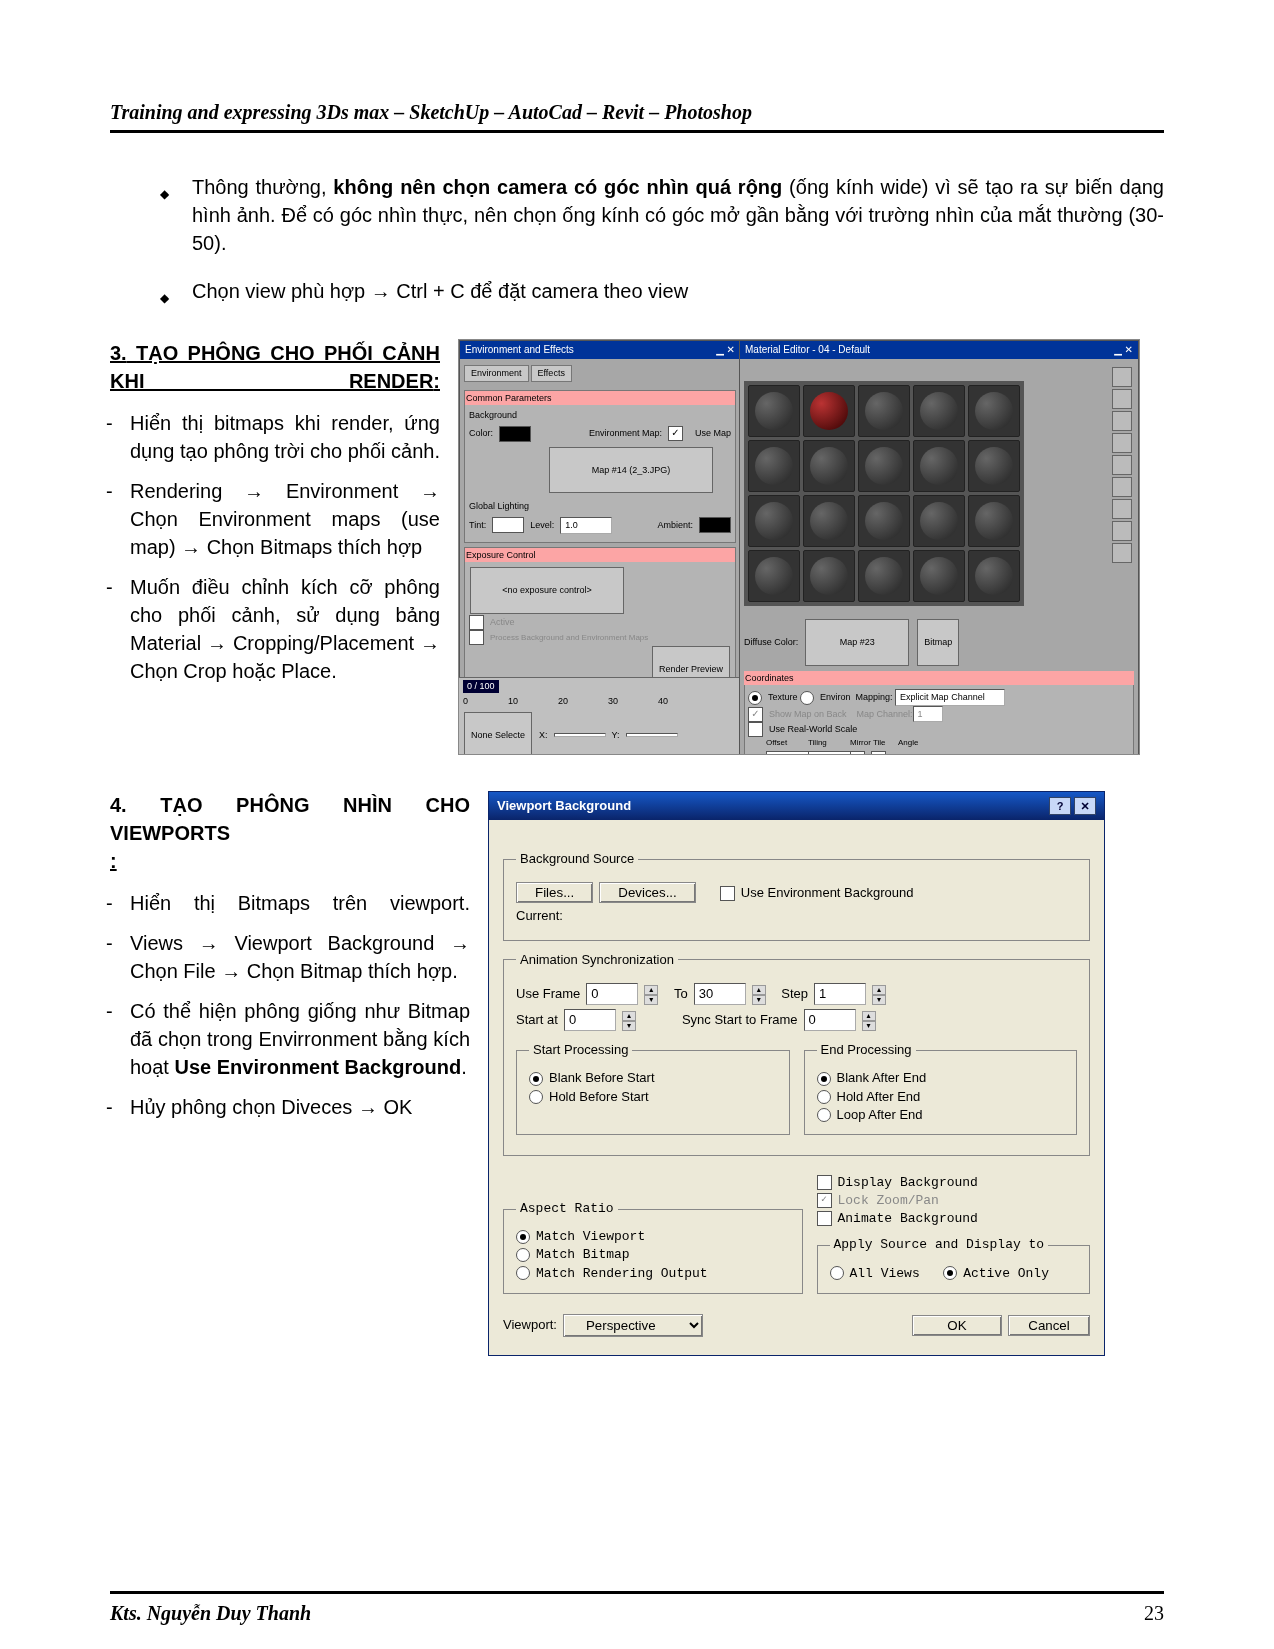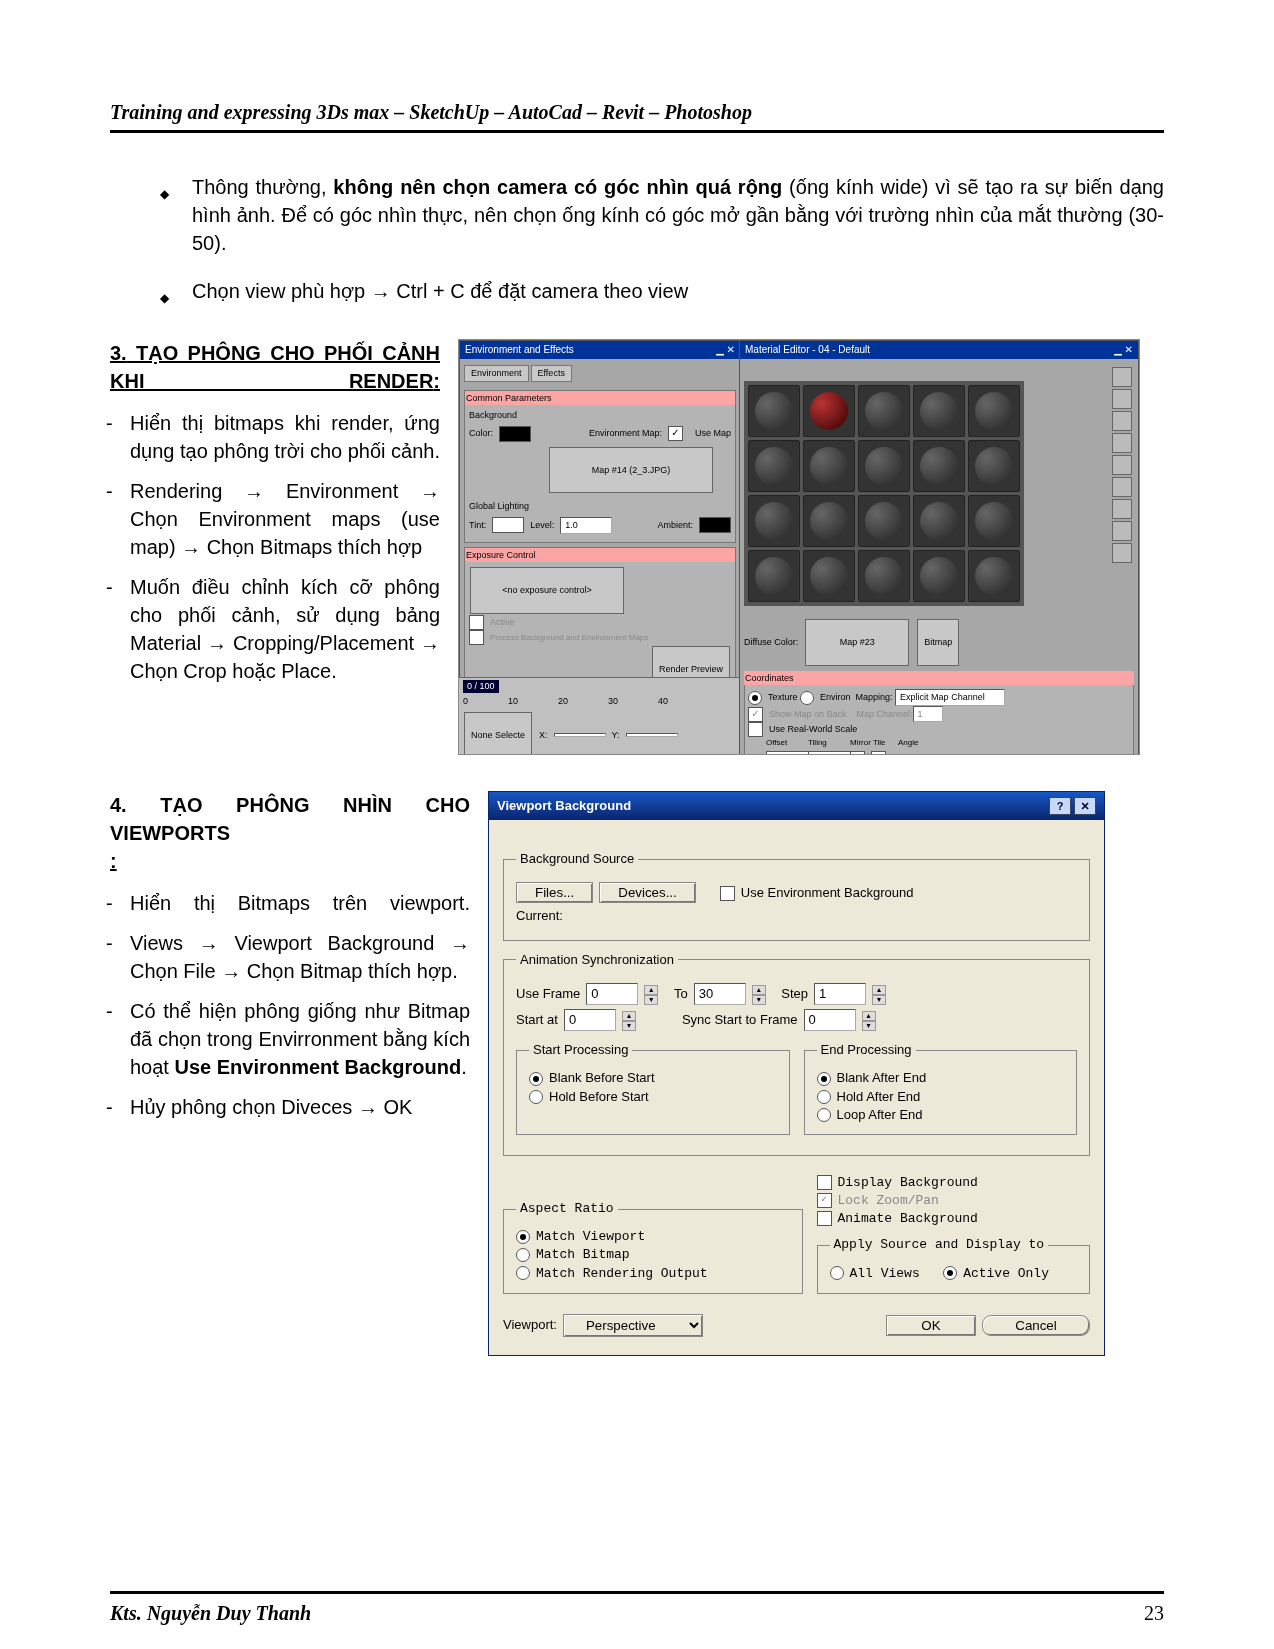--- a/index.html
+++ b/index.html
@@ -343,21 +343,21 @@
                 &nbsp;&nbsp;<span class="rad-box on"></span><span>Active Only</span>
               </fieldset>
             </div>
           </div>
 
           <div class="row" style="margin-top:10px;">
             <span>Viewport:</span>
             <select class="win-btn" style="width:140px;text-align:left;"><option>Perspective</option></select>
             <span style="margin-left:auto;"></span>
             <button class="win-btn" style="width:90px;">OK</button>
-            <button class="win-btn" style="width:108px;border-radius:9px;">Cancel</button>
+            <button class="win-btn" style="width:82px;">Cancel</button>
           </div>
         </div>
       </div>
     </div>
 
   </div>
 
   <div class="footer">
     <span class="author">Kts. Nguyễn Duy Thanh</span>
     <span>23</span>

